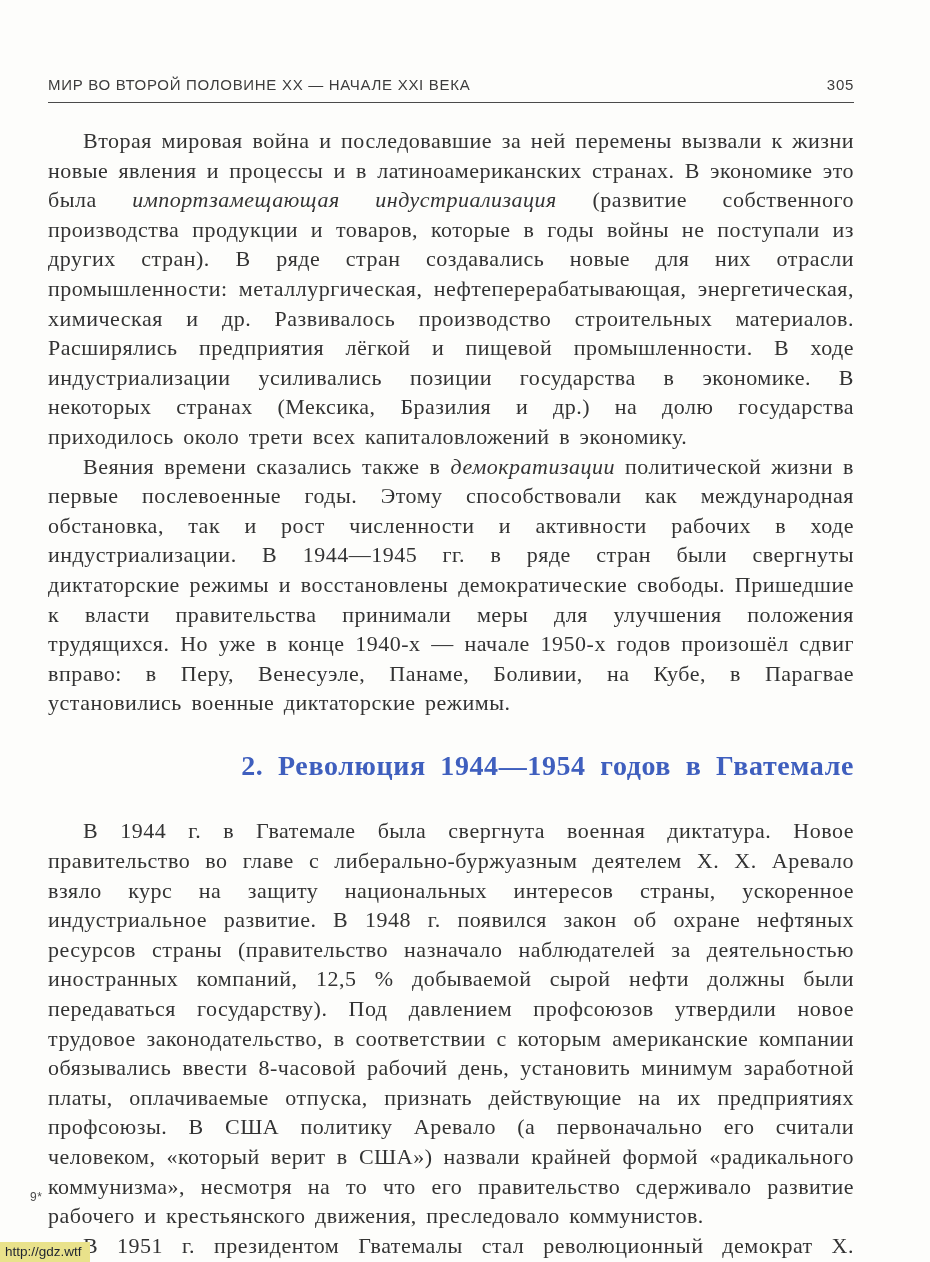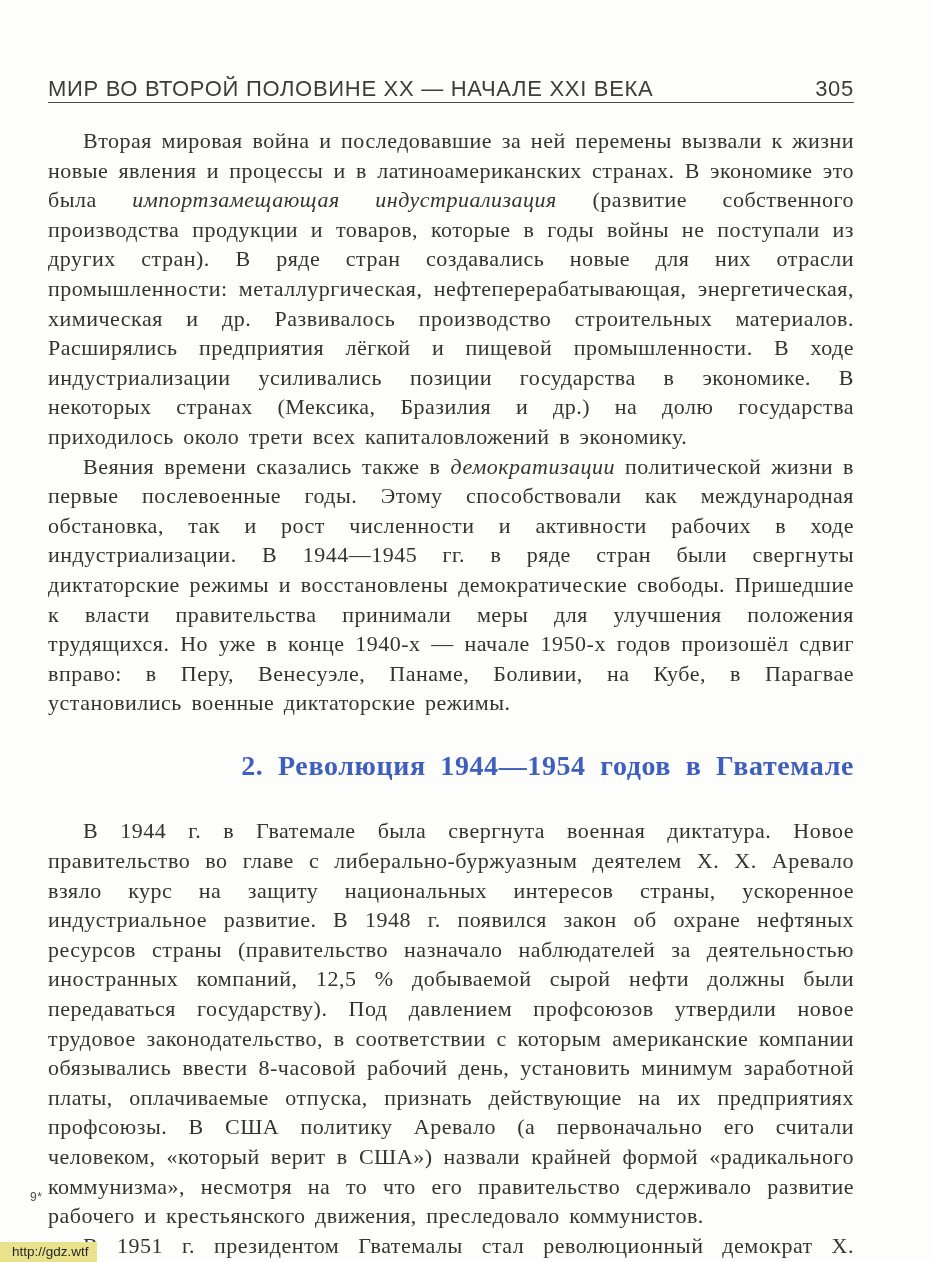--- a/index.html
+++ b/index.html
@@ -22,21 +22,21 @@
     width:930px;height:1262px;
     background:var(--page-bg);
     overflow:hidden;
     color:var(--text-color);
   }
   .running-header{
     position:absolute;
     top:76px;left:48px;width:806px;
     display:flex;justify-content:space-between;align-items:baseline;
     font-family:"Liberation Sans","DejaVu Sans",sans-serif;
-    font-size:22px;
+    font-size:15px;
     letter-spacing:0.7px;
     color:var(--header-gray);
   }
   .header-rule{
     position:absolute;
     top:102px;left:48px;width:806px;
     border-top:1.8px solid var(--rule-color);
   }
   .page-body{
     position:absolute;
@@ -70,21 +70,21 @@
     color:#4a4a4a;
     letter-spacing:0.5px;
   }
   .watermark-link{
     position:absolute;
     left:0;bottom:0;
     background:var(--watermark-bg);
     color:var(--watermark-text);
     font-family:"Liberation Sans","DejaVu Sans",sans-serif;
     font-size:13.5px;
-    padding:2px 8px 3px 12px;
+    padding:2px 8px 3px 5px;
     text-decoration:none;
     cursor:pointer;
   }
 </style>
 </head>
 <body>
 
 <div class="page">
 
   <header class="running-header">

